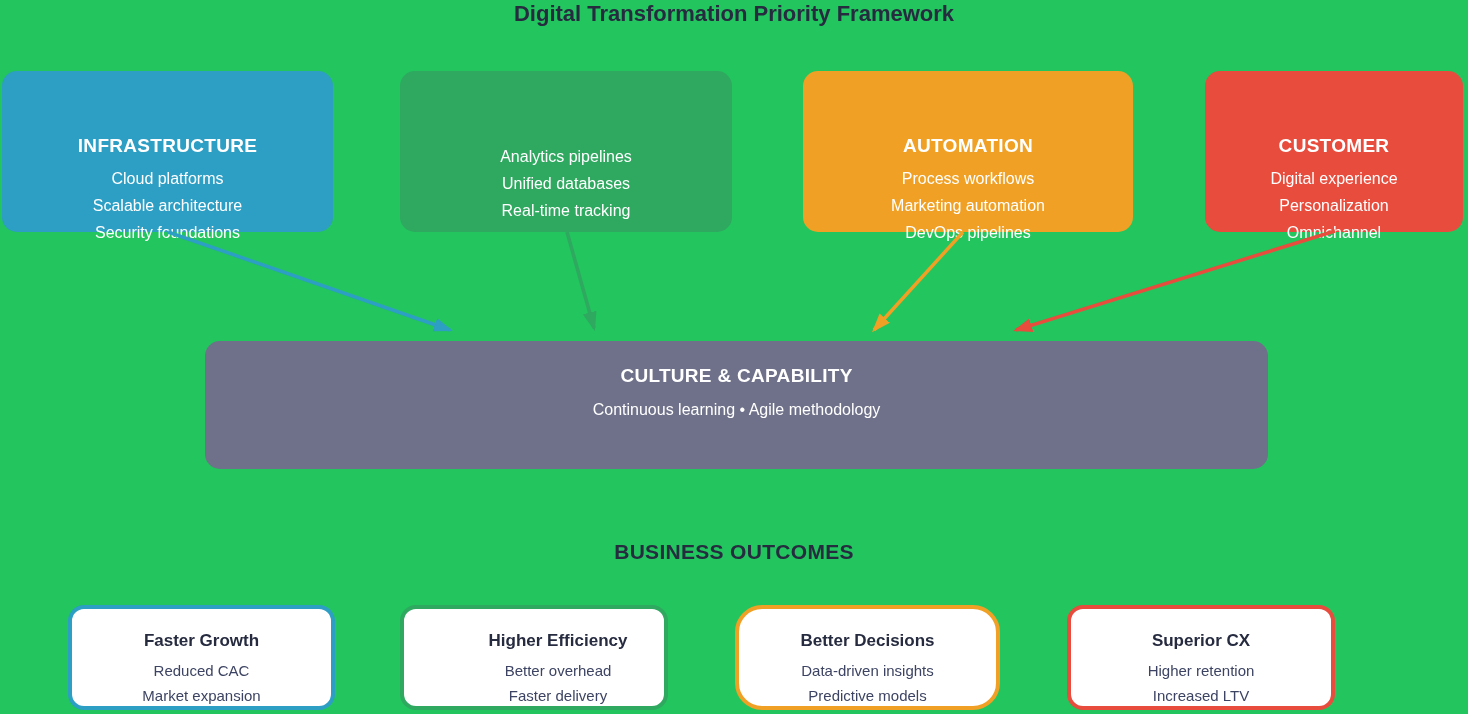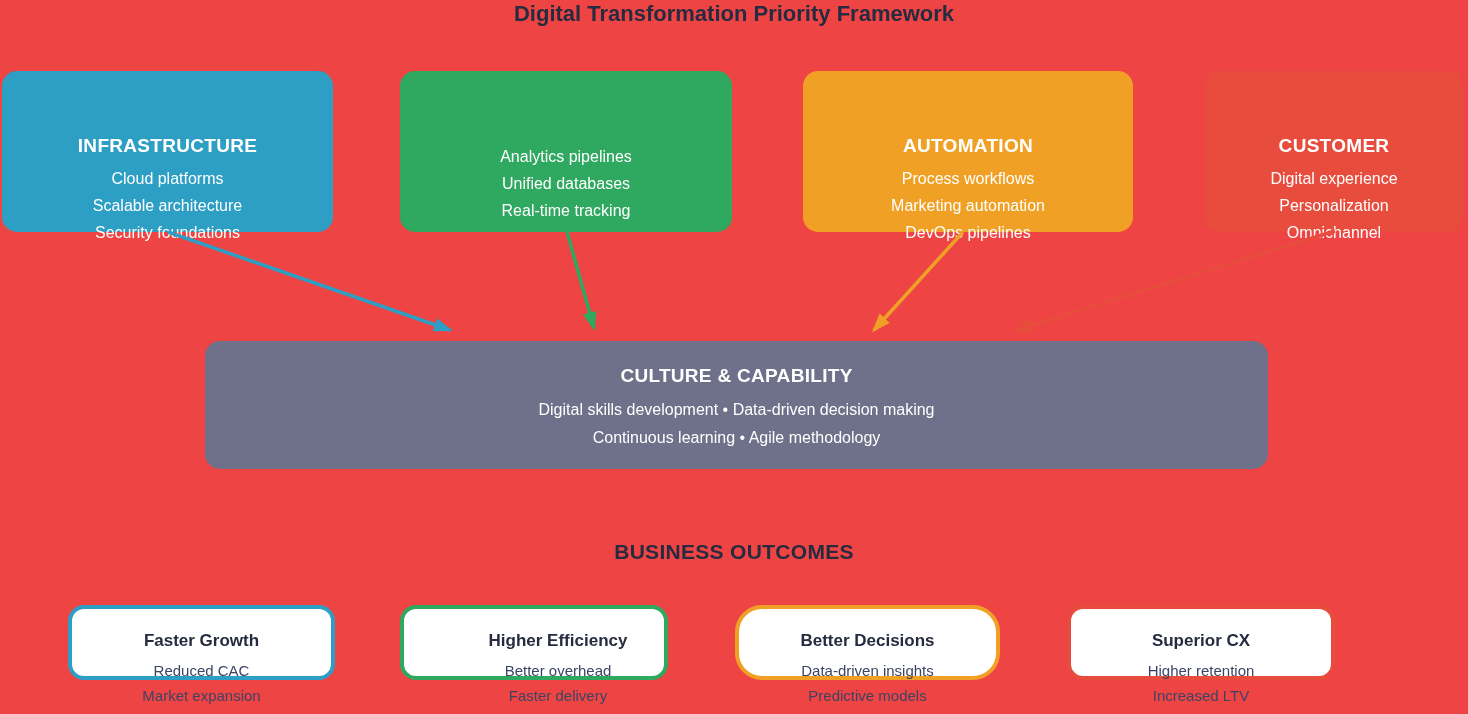--- a/index.html
+++ b/index.html
@@ -5,21 +5,21 @@
   html, body {
     margin: 0;
     padding: 0;
     background: #ffffff;
     font-family: "Liberation Sans", sans-serif;
   }
   #canvas {
     position: relative;
     width: 1468px;
     height: 714px;
-    background: #ef4444;
+    background: #22c55e;
     overflow: hidden;
   }
   .diagram-title {
     position: absolute;
     top: 1px;
     left: 0;
     width: 100%;
     text-align: center;
     font-size: 22px;
     font-weight: bold;
@@ -88,21 +88,21 @@
     text-align: center;
     font-size: 21px;
     font-weight: bold;
     color: #262B40;
     line-height: 24px;
     letter-spacing: 0.3px;
   }
   .outcome {
     position: absolute;
     top: 605px;
-    height: 75px;
+    height: 105px;
     border-radius: 16px;
     border: 4px solid #0f766e;
     background: #ffffff;
     text-align: center;
     box-sizing: border-box;
     padding-top: 22px;
   }
   .outcome-title {
     font-size: 17px;
     font-weight: bold;
@@ -177,21 +177,20 @@
     </defs>
     <line x1="168" y1="232" x2="450" y2="330" stroke-width="3.5" marker-end="url(#ah-blue)" stroke="#2D9EC4"></line>
     <line x1="567" y1="232" x2="594" y2="328" stroke-width="3.5" marker-end="url(#ah-green)" stroke="#2FA860"></line>
     <line x1="963" y1="232" x2="874" y2="330" stroke-width="3.5" marker-end="url(#ah-orange)" stroke="#F0A125"></line>
     <line x1="1335" y1="231" x2="1016" y2="330" stroke-width="3.5" marker-end="url(#ah-red)" stroke="#E84C3D"></line>
   </svg>
 
   <div class="culture-box" style="background-color: rgb(110, 113, 137);">
     <div class="culture-title">CULTURE &amp; CAPABILITY</div>
     <div class="culture-lines">
-      <div class="culture-line">Digital skills development • Data-driven decision making</div>
       <div class="culture-line">Continuous learning • Agile methodology</div>
     </div>
   </div>
 
   <div class="outcomes-heading">BUSINESS OUTCOMES</div>
 
   <div class="outcome" style="left: 68px; width: 267px; border-color: rgb(45, 158, 196);">
     <div class="outcome-title">Faster Growth</div>
     <div class="outcome-items">
       <div class="outcome-item">Reduced CAC</div>

